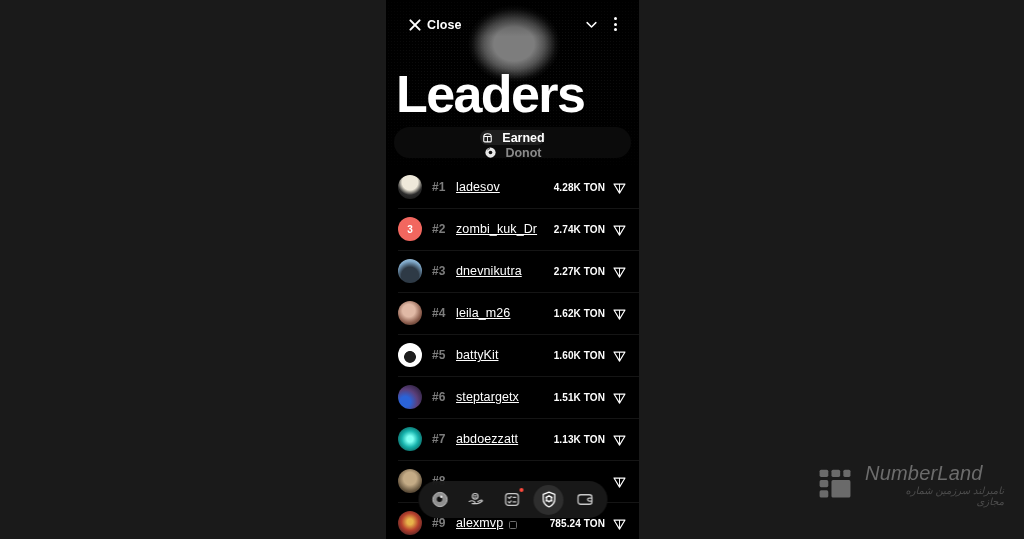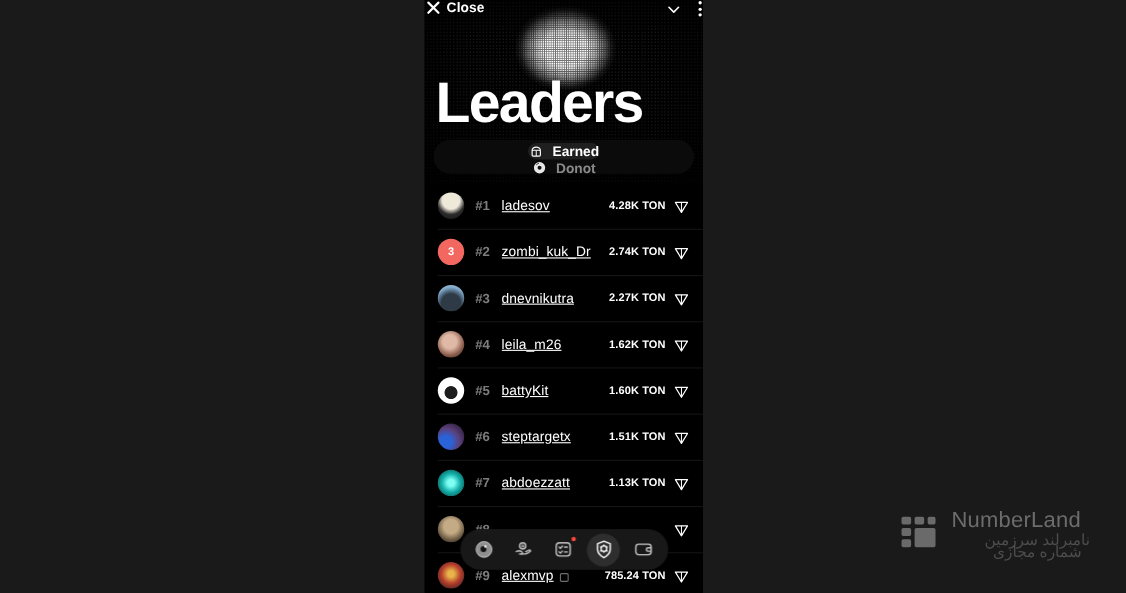--- a/index.html
+++ b/index.html
@@ -68,22 +68,22 @@
     pointer-events: none;
   }
 
   
   .topbar {
     position: absolute;
     left: 0; top: 0;
     width: 100%;
     height: 32px;
     display: flex;
-    align-items: flex-start;
-    padding: 0 1px;
+    align-items: flex-end;
+    padding: 0 22px;
     z-index: 6;
   }
   .close-btn {
     display: flex;
     align-items: center;
     gap: 6px;
     cursor: pointer;
   }
   .close-x {
     width: 13px; height: 13px;
@@ -316,33 +316,33 @@
     display: flex;
     align-items: center;
     gap: 9px;
     user-select: none;
   }
   .wm-logo {
     width: 38px; height: 38px;
     flex: 0 0 auto;
     position: relative;
   }
-  .wm-text { display: flex; flex-direction: column; gap: 1px; }
+  .wm-text { display: flex; flex-direction: column; gap: 1px; font-style: italic; }
   .wm-title {
     color: #6c6c6c;
     font-size: 20px;
     font-weight: 400;
     letter-spacing: .2px;
     line-height: 22px;
   }
   .wm-sub {
     color: #4d4d4d;
-    font-size: 14px;
+    font-size: 10px;
     direction: rtl;
-    text-align: center;
+    text-align: right;
     line-height: 11px;
     letter-spacing: .2px;
     margin-left: 17px;
   }
 </style>
 </head>
 <body>
 
 <div id="phone">
 

